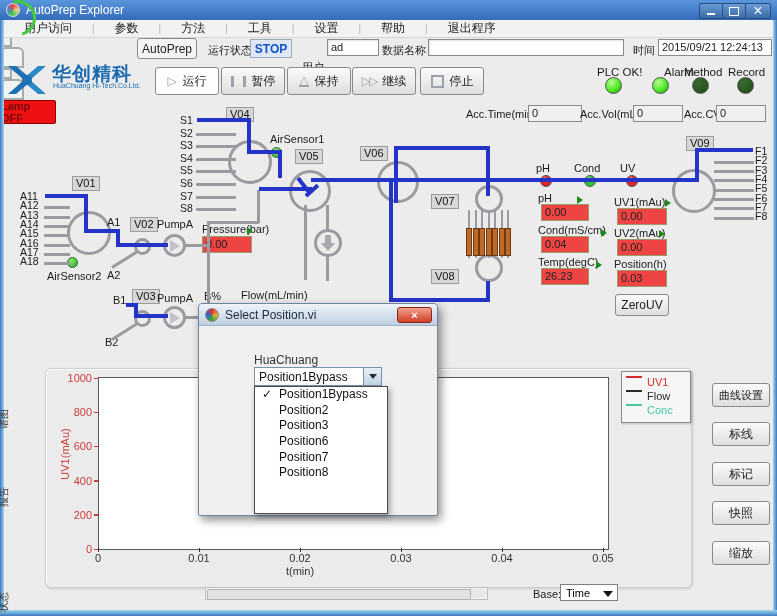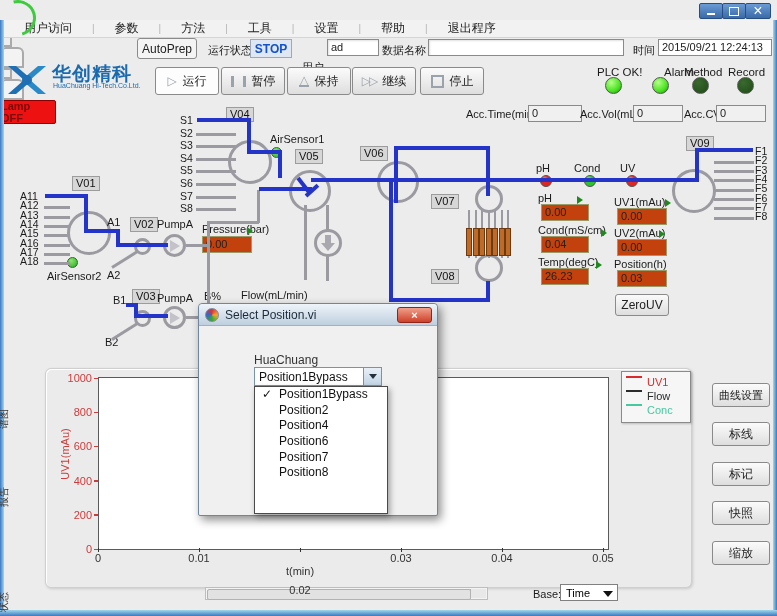--- a/index.html
+++ b/index.html
@@ -16,21 +16,21 @@
     background:linear-gradient(#6a9bd4,#3a6aa8);display:flex;align-items:center;justify-content:center;color:#fff;}
   .border{position:absolute;background:linear-gradient(90deg,#3d77c2,#9fd9ec);}
   .menubar{position:absolute;left:4px;top:20px;width:769px;height:17px;background:#f2f2f2;
     border-bottom:1px solid #d5d5d5;display:flex;align-items:center;font-size:12px;color:#222;}
   .menu-item{padding:0 20px;cursor:default;}
   .menu-sep{color:#b5b5b5;font-size:10px;}
   
   .lbl{position:absolute;font-size:11px;color:#1b1b1b;white-space:nowrap;}
   .chip{position:absolute;font-size:11px;color:#111;background:#d7d7d7;border:1px solid #9c9c9c;
         padding:0 3px;line-height:13px;}
-  .vbox{position:absolute;background:#c2410c;border:1px solid #9a9a6a;font-size:11px;color:#222;
+  .vbox{position:absolute;background:#ef4444;border:1px solid #9a9a6a;font-size:11px;color:#222;
         padding:1px 3px;line-height:13px;}
   .inp{position:absolute;background:#fff;border:1px solid #8a8a8a;font-size:11px;color:#222;
        padding:1px 3px;line-height:13px;box-shadow:inset 1px 1px 2px rgba(0,0,0,.12);}
   .btn{position:absolute;background:linear-gradient(#fbfbfb,#dedede);border:1px solid #8a8a8a;
        border-radius:3px;font-size:12px;color:#222;display:flex;align-items:center;justify-content:center;gap:6px;}
   .pp{position:absolute;}
   .circle{position:absolute;border-radius:50%;box-sizing:border-box;border:3px solid #9a9aa0;}
   .led{position:absolute;width:15px;height:15px;border-radius:50%;border:1px solid #555;}
   .garrow{position:absolute;width:0;height:0;border-left:6px solid #1e8a1e;
           border-top:4px solid transparent;border-bottom:4px solid transparent;}
@@ -78,20 +78,24 @@
   .base-combo{position:absolute;left:560px;top:584px;width:58px;height:17px;background:#fff;border:1px solid #808080;
     font-size:11px;display:flex;align-items:center;padding-left:5px;box-sizing:border-box;}
   .base-caret{position:absolute;right:4px;top:6px;width:0;height:0;border-left:5px solid transparent;
     border-right:5px solid transparent;border-top:6px solid #111;}
 </style>
 </head>
 <body>
 
 <div id="stage">
 
+  <div class="titlebar">
+    <span class="app-ico"></span>
+    <span>AutoPrep Explorer</span>
+  </div>
   <div class="winbtn" style="left:699px;width:22px;">
     <span style="display:block;width:8px;height:2px;background:#fff;margin-top:6px;"></span>
   </div>
   <div class="winbtn" style="left:722px;width:22px;">
     <span style="display:block;width:8px;height:7px;border:1px solid #fff;"></span>
   </div>
   <div class="winbtn" style="left:745px;width:24px;">
     <span>×</span>
   </div>
 
@@ -176,21 +180,21 @@
     <div class="pos-label">HuaChuang</div>
     <div class="combo">
       <span>Position1Bypass</span>
       <span class="combo-btn">
         <span class="caret"></span>
       </span>
     </div>
     <div class="dd-list" id="dd-list">
         <div class="dd-item"><div class="dd-check">✓</div><div style="display: inline;">Position1Bypass</div></div>
         <div class="dd-item"><div style="display: inline;">Position2</div></div>
-        <div class="dd-item"><div style="display: inline;">Position4</div></div>
+        <div class="dd-item"><div style="display: inline;">Position3</div></div>
         <div class="dd-item"><div style="display: inline;">Position6</div></div>
         <div class="dd-item"><div style="display: inline;">Position7</div></div>
         <div class="dd-item"><div style="display: inline;">Position8</div></div>
       </div>
   </div>
 
 <div class="btn" style="left: 155px; top: 67px; width: 62px; height: 26px; background: rgb(253, 253, 253);">
       <div class="ti">▷</div>
       <div>运行</div>
     </div>
@@ -401,21 +405,21 @@
     <div class="ytick" style="left: 60px; top: 474.6px;">400</div>
     <div class="pp" style="position: absolute; left: 94px; top: 480.1px; width: 4px; height: 1.5px; background: rgb(204, 60, 60); z-index: 1;"></div>
     <div class="ytick" style="left: 60px; top: 508.8px;">200</div>
     <div class="pp" style="position: absolute; left: 94px; top: 514.3px; width: 4px; height: 1.5px; background: rgb(204, 60, 60); z-index: 1;"></div>
     <div class="ytick" style="left: 60px; top: 543px;">0</div>
     <div class="pp" style="position: absolute; left: 94px; top: 548.5px; width: 4px; height: 1.5px; background: rgb(204, 60, 60); z-index: 1;"></div>
     <div class="xtick" style="left: 76px; top: 552px;">0</div>
     <div class="pp" style="position: absolute; left: 97.5px; top: 548px; width: 1.5px; height: 4px; background: rgb(51, 51, 51); z-index: 1;"></div>
     <div class="xtick" style="left: 177px; top: 552px;">0.01</div>
     <div class="pp" style="position: absolute; left: 198.5px; top: 548px; width: 1.5px; height: 4px; background: rgb(51, 51, 51); z-index: 1;"></div>
-    <div class="xtick" style="left: 278px; top: 552px; margin-top: 32px;">0.02</div>
+    <div class="xtick" style="left: 278px; top: 552px;">0.02</div>
     <div class="pp" style="position: absolute; left: 299.5px; top: 548px; width: 1.5px; height: 4px; background: rgb(51, 51, 51); z-index: 1;"></div>
     <div class="xtick" style="left: 379px; top: 552px;">0.03</div>
     <div class="pp" style="position: absolute; left: 400.5px; top: 548px; width: 1.5px; height: 4px; background: rgb(51, 51, 51); z-index: 1;"></div>
     <div class="xtick" style="left: 480px; top: 552px;">0.04</div>
     <div class="pp" style="position: absolute; left: 501.5px; top: 548px; width: 1.5px; height: 4px; background: rgb(51, 51, 51); z-index: 1;"></div>
     <div class="xtick" style="left: 581px; top: 552px;">0.05</div>
     <div class="pp" style="position: absolute; left: 602.5px; top: 548px; width: 1.5px; height: 4px; background: rgb(51, 51, 51); z-index: 1;"></div>
     <div class="btn" style="left: 712px; top: 383px; width: 56px; height: 22px; font-size: 11px;">曲线设置</div>
     <div class="btn" style="left: 712px; top: 422px; width: 56px; height: 22px; font-size: 12px;">标线</div>
     <div class="btn" style="left: 712px; top: 462px; width: 56px; height: 22px; font-size: 12px;">标记</div>

